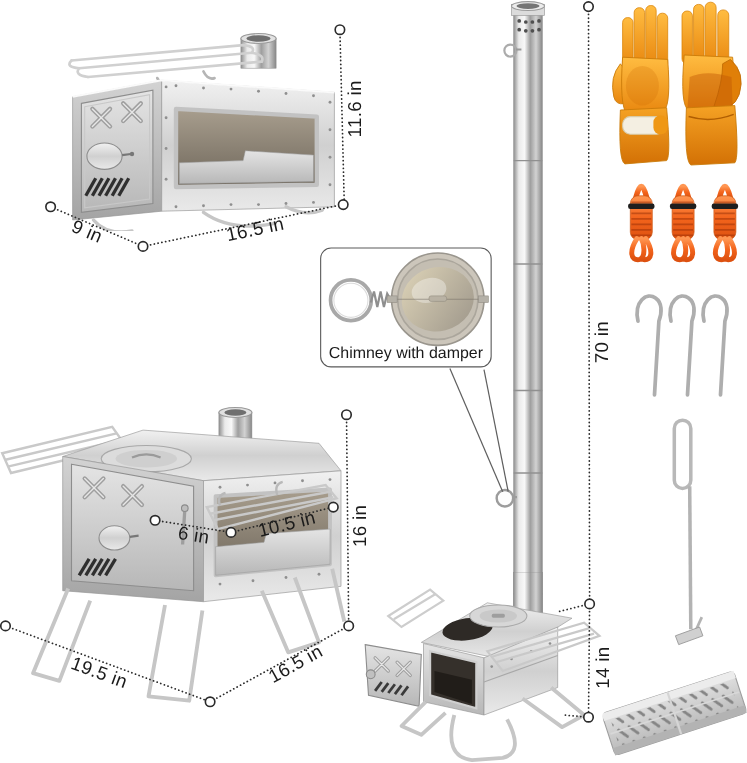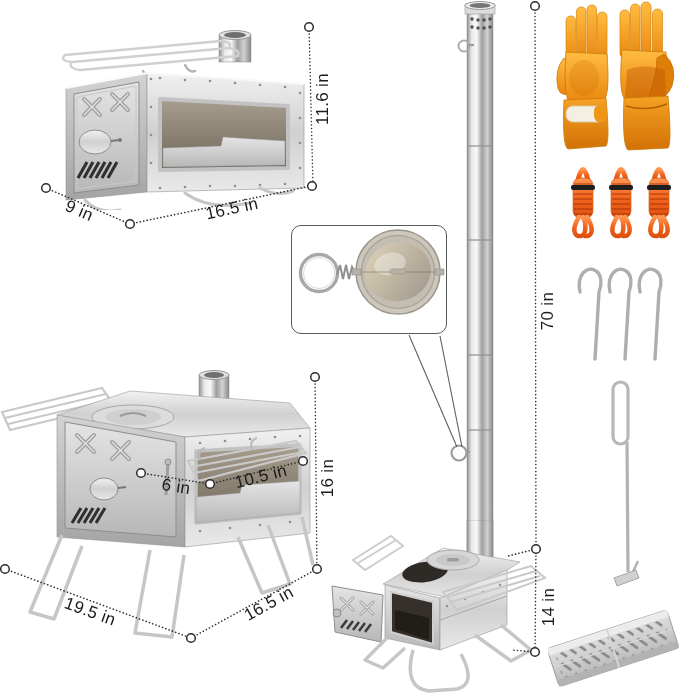--- a/index.html
+++ b/index.html
@@ -433,20 +433,21 @@
         <circle cx="106" cy="44" r="42" fill="#ccc6bb" stroke="#9a968e" stroke-width="1.5"></circle>
         <circle cx="106" cy="44" r="36.5" fill="#c4beb2" stroke="#aba69c" stroke-width="1.5"></circle>
         <ellipse cx="106" cy="44" rx="33" ry="29" fill="url(#gPlate)" transform="rotate(-14 106 44)"></ellipse>
         <ellipse cx="98" cy="36" rx="16" ry="11" fill="rgba(255,255,255,0.35)" transform="rotate(-14 98 36)"></ellipse>
         <line x1="68" y1="44" x2="144" y2="44" stroke="rgba(120,115,105,0.6)"></line>
         <rect x="60" y="41" width="9" height="6" fill="#b5b1a8" stroke="#8d897f" stroke-width="0.5"></rect>
         <rect x="143" y="41" width="9" height="6" fill="#b5b1a8" stroke="#8d897f" stroke-width="0.5"></rect>
         <rect x="98" y="41" width="16" height="5" rx="2" fill="#b9b2a4" stroke="#968f82" stroke-width="0.6"></rect>
       </g>
     </svg>
+    <div id="inset-caption">Chimney with damper</div>
   </div>
 
   <svg class="abs" style="left:0;top:0;pointer-events:none" width="679" height="694" viewBox="0 0 679 694">
     <g stroke="#5f5f5f" stroke-width="1.1">
       <line x1="409" y1="335" x2="457" y2="447"></line>
       <line x1="440" y1="336" x2="462" y2="447"></line>
     </g>
     <g stroke="#2b2b2b" stroke-width="1.6" stroke-dasharray="0.1 3.4" stroke-linecap="round" fill="none">
       <line x1="309" y1="27" x2="313" y2="186"></line>
       <line x1="46" y1="188" x2="130" y2="224"></line>

